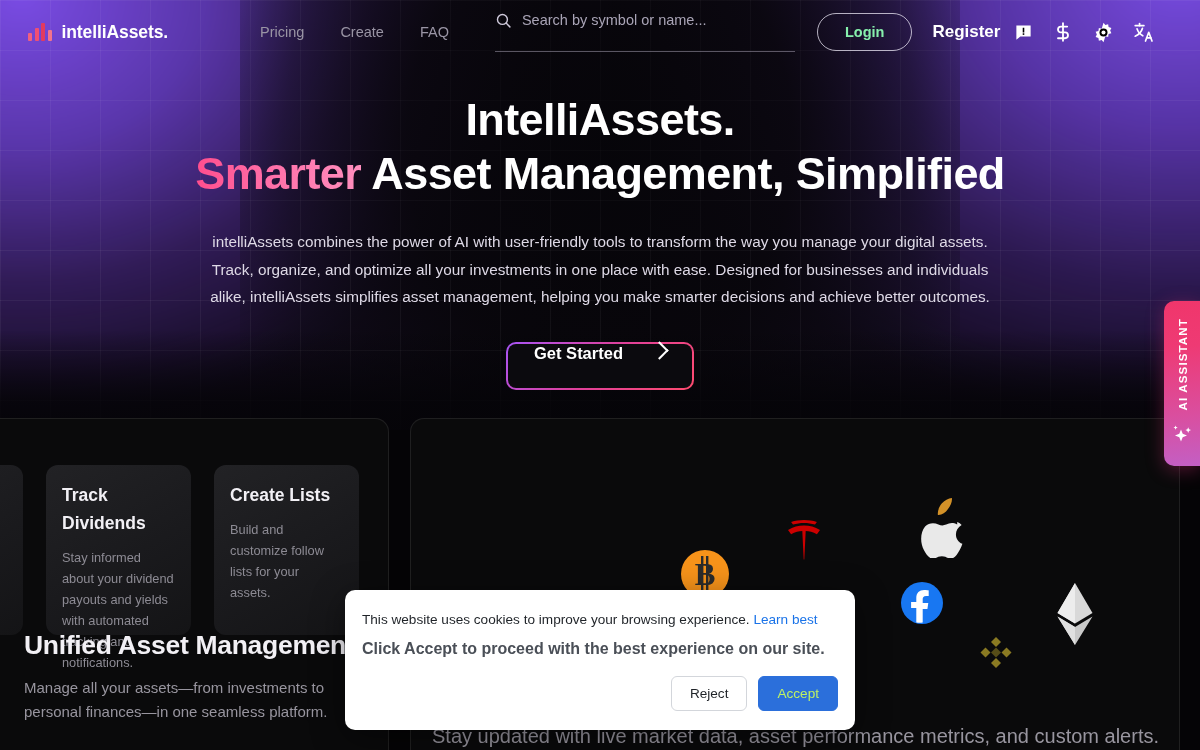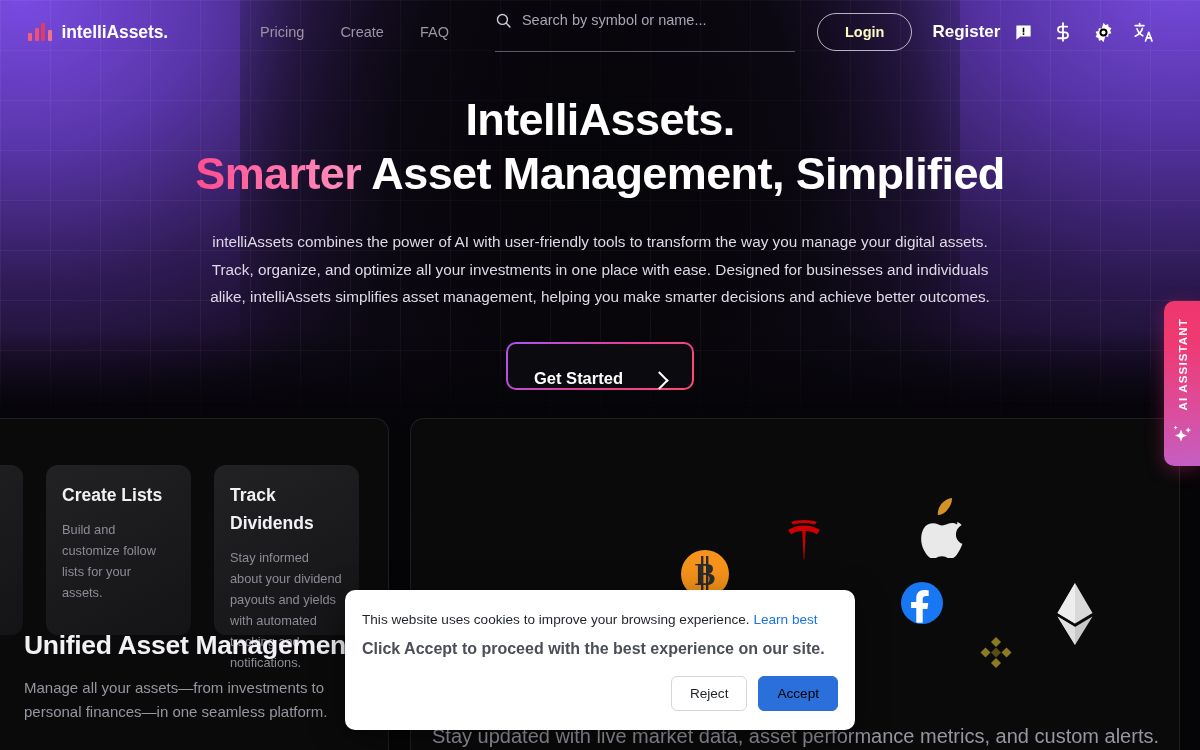--- a/index.html
+++ b/index.html
@@ -89,21 +89,21 @@
   .search-input {
     flex:1; background:transparent; border:none; outline:none;
     color:#e8e6ef; font-size:14.5px; font-family:inherit;
   }
   .search-input::placeholder { color:#a9a4b6; }
 
   .nav-right { display:flex; align-items:center; gap:0; margin-left:22px; }
   .btn-login {
     height:38px; padding:0 27px; border-radius:20px;
     border:1px solid rgba(236,232,245,0.75); background:transparent;
-    color:#fef9c3; font-size:14.5px; font-weight:600; cursor:pointer;
+    color:#86efac; font-size:14.5px; font-weight:600; cursor:pointer;
     font-family:inherit; display:flex; align-items:center;
   }
   .btn-register {
     margin-left:20px; font-size:17px; font-weight:600; color:#fff;
     cursor:pointer; background:none; border:none; font-family:inherit;
   }
   .icon-btn {
     width:34px; height:34px; display:flex; align-items:center; justify-content:center;
     cursor:pointer; background:none; border:none; color:#fff; margin-left:6px;
   }
@@ -121,21 +121,21 @@
     -webkit-background-clip:text; background-clip:text; color:transparent;
   }
   .hero-sub {
     margin:31px auto 0; width:800px; font-size:15.3px; line-height:1.79;
     color:#ded9e6;
   }
   .hero-cta-wrap { margin-top:31px; display:flex; justify-content:center; }
   .btn-get-started {
     position:relative; height:48px; padding:0 26px; border-radius:10px;
     background:#0b0a0e; color:#fff; font-size:16.5px; font-weight:700;
-    display:flex; align-items:flex-end; gap:30px; cursor:pointer;
+    display:flex; align-items:flex-start; gap:30px; cursor:pointer;
     border:2px solid transparent;
     background-image:linear-gradient(#0b0a0e,#0b0a0e),
                      linear-gradient(135deg,#a855f7 0%,#e0409a 50%,#ff4b6e 100%);
     background-origin:border-box; background-clip:padding-box, border-box;
     font-family:inherit;
   }
   .chev { width:13px; height:13px; border-right:2.6px solid #fff; border-bottom:2.6px solid #fff;
           transform:rotate(-45deg); margin-bottom:1px; }
 
   
@@ -203,21 +203,21 @@
     padding:20px 17px 0 17px;
     font-family:"Liberation Sans", sans-serif;
   }
   .ck-main { font-size:13.6px; line-height:1.53; color:#1f2328; }
   .ck-link { color:#1a73e8; cursor:pointer; text-decoration:none; }
   .ck-sub { margin-top:9px; font-size:16px; color:#4a4f57;font-weight:bold; }
   .ck-actions { position:absolute; right:17px; bottom:19px; display:flex; gap:11px; }
   .ck-btn { height:35px; padding:0 18px; border-radius:6px; font-size:13.6px;
             font-weight:500; cursor:pointer; font-family:inherit; }
   .ck-reject { background:#fff; color:#1f2328; border:1px solid #d3d6db; }
-  .ck-accept { background:#2b6fdb; color:#000000; border:1px solid #2b6fdb; }
+  .ck-accept { background:#2b6fdb; color:#bef264; border:1px solid #2b6fdb; }
 </style>
 </head>
 <body>
 
 <div id="bg-root">
   <div class="bg-base"></div>
   <div class="bg-glow-left"></div>
   <div class="bg-glow-right"></div>
   <div class="bg-center-dark"></div>
   <div class="bg-grid"></div>
@@ -312,26 +312,26 @@
 </div>
 
 <div id="panel-left">
 
   <div class="cards-row">
     <div class="feat-card">
       <div class="feat-title">Track Profits</div>
       <div class="feat-desc">Easily track your investment profits and losses with detailed breakdowns and performance metrics.</div>
     </div>
     <div class="feat-card">
+      <div class="feat-title">Track Dividends</div>
+      <div class="feat-desc">Stay informed about your dividend payouts and yields with automated tracking and notifications.</div>
+    </div>
+    <div class="feat-card">
       <div class="feat-title">Create Lists</div>
       <div class="feat-desc">Build and customize follow lists for your assets.</div>
-    </div>
-    <div class="feat-card">
-      <div class="feat-title">Track Dividends</div>
-      <div class="feat-desc">Stay informed about your dividend payouts and yields with automated tracking and notifications.</div>
     </div>
   </div>
 
   <div class="panel-left-body">
     <div class="panel-h2">Unified Asset Management</div>
     <div class="panel-p">Manage all your assets—from investments to personal finances—in one seamless platform.</div>
   </div>
 </div>
 
 <div id="panel-right">

